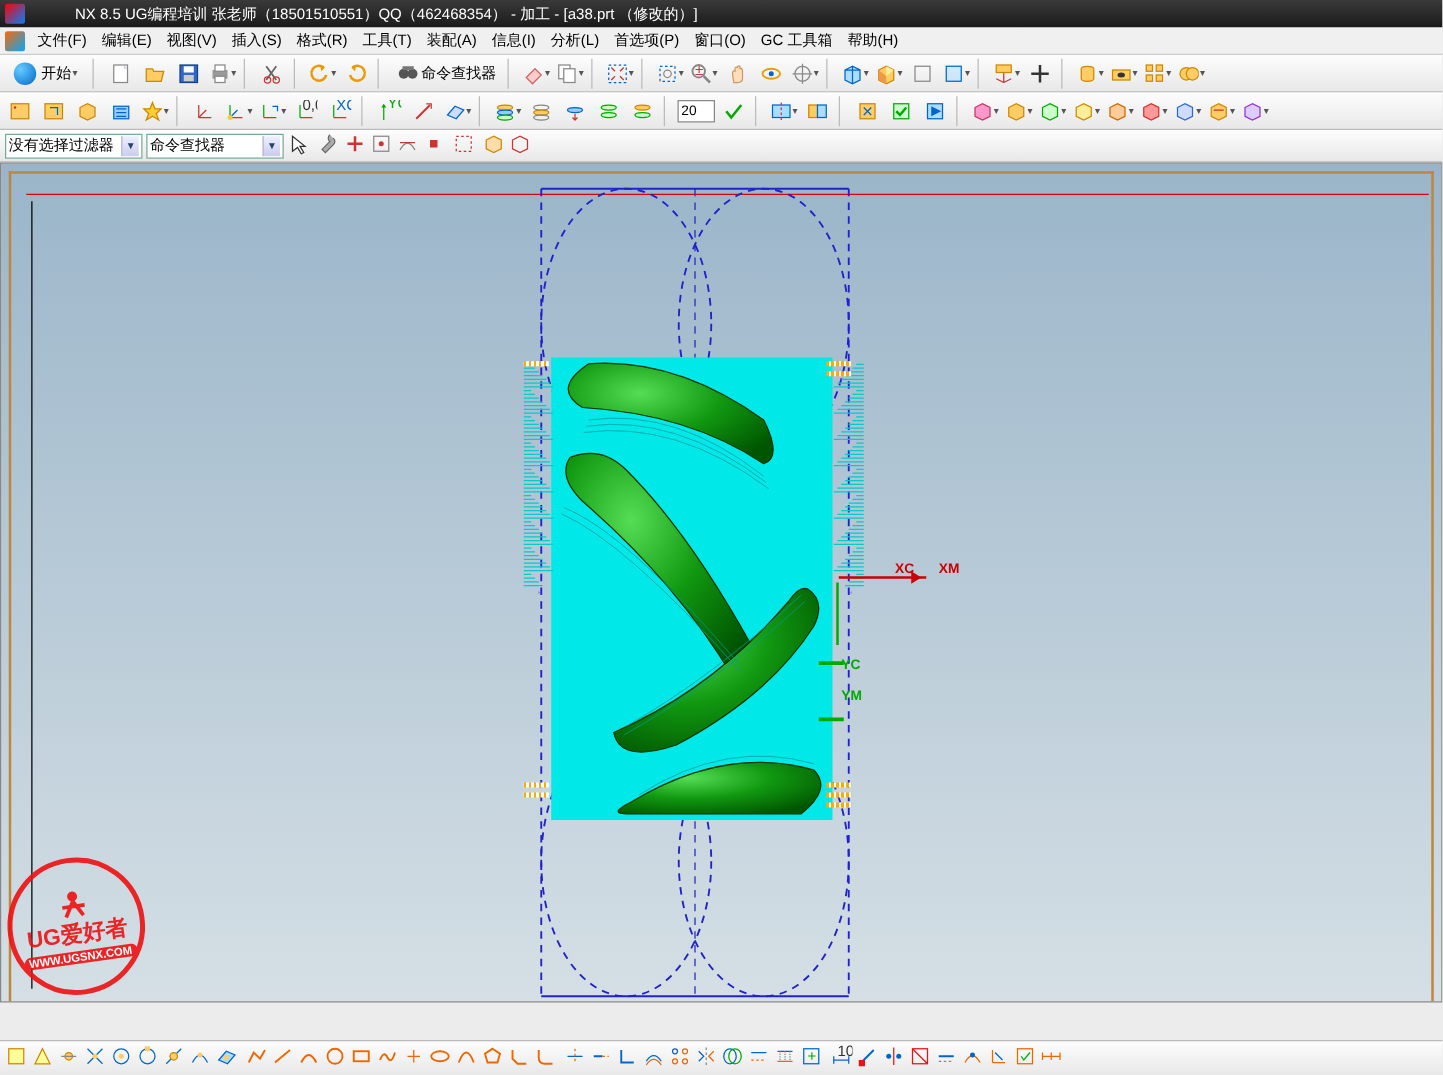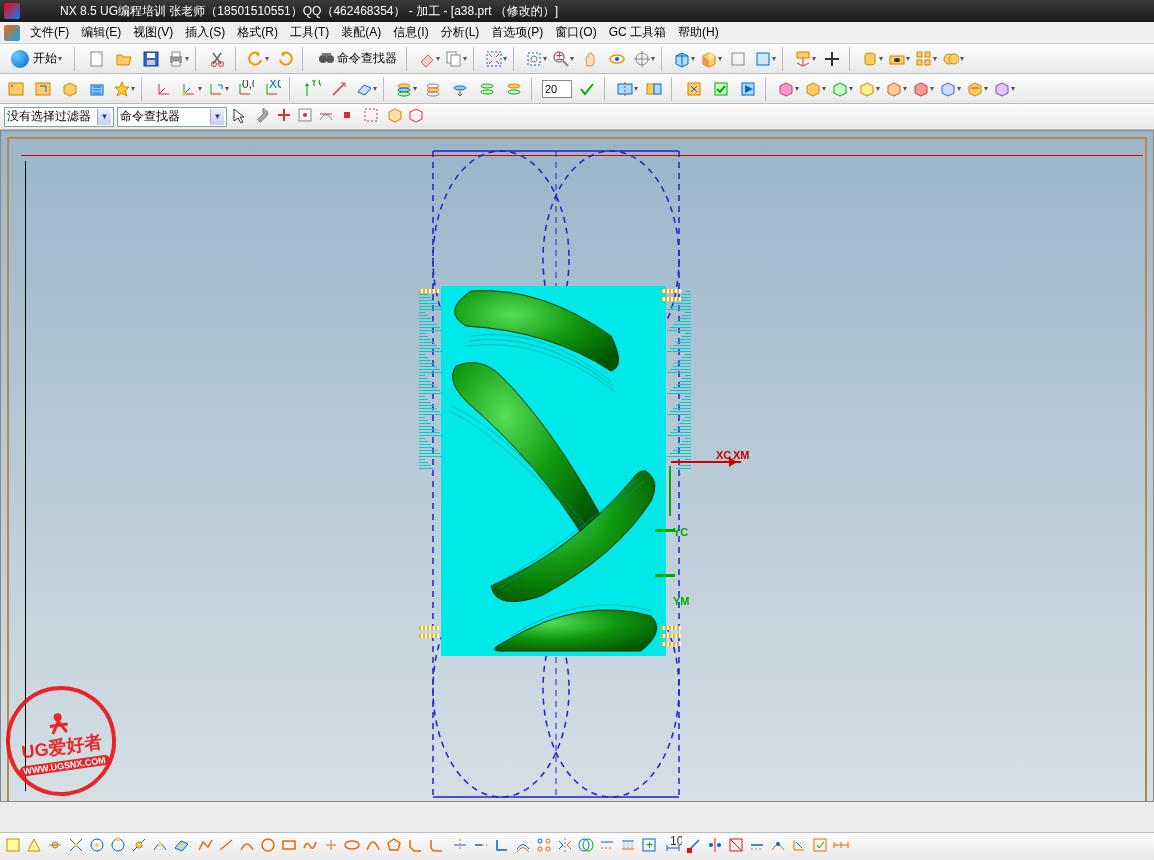--- a/index.html
+++ b/index.html
@@ -670,24 +670,24 @@
   <div class="orange-stripe" style="left:660px;top:166px"></div>
   <div class="orange-stripe" style="left:660px;top:495px"></div>
   <div class="orange-stripe" style="left:660px;top:503px"></div>
   <div class="orange-stripe" style="left:660px;top:511px"></div>
   <div class="orange-stripe" style="left:418px;top:158px"></div>
   <div class="orange-stripe" style="left:418px;top:495px"></div>
   <div class="orange-stripe" style="left:418px;top:503px"></div>
 
   <div class="arrow-x" style="left:670px;top:330px"></div>
   <div class="axis-label xc" style="left:715px;top:318px">XC</div>
-  <div class="axis-label xc" style="left:732px;top:318px">XM</div>
+  <div class="axis-label xc" style="left:750px;top:318px">XM</div>
   <div class="arrow-y" style="left:668px;top:335px"></div>
   <div class="axis-label yc" style="left:672px;top:395px">YC</div>
-  <div class="axis-label yc" style="left:672px;top:464px">YM</div>
+  <div class="axis-label yc" style="left:672px;top:420px">YM</div>
   <div class="green-stripe" style="left:654px;top:398px"></div>
   <div class="green-stripe" style="left:654px;top:443px"></div>
 
   <div class="watermark">
     <svg width="30" height="24">
         <circle cx="15" cy="6" r="4" fill="#e11"></circle>
         <path d="M15 10 L8 22 M15 10 L22 22 M6 14 L24 14" stroke="#e11" stroke-width="3"></path>
       </svg>
     <div class="big">UG爱好者</div>
     <div class="sm">WWW.UGSNX.COM</div>

